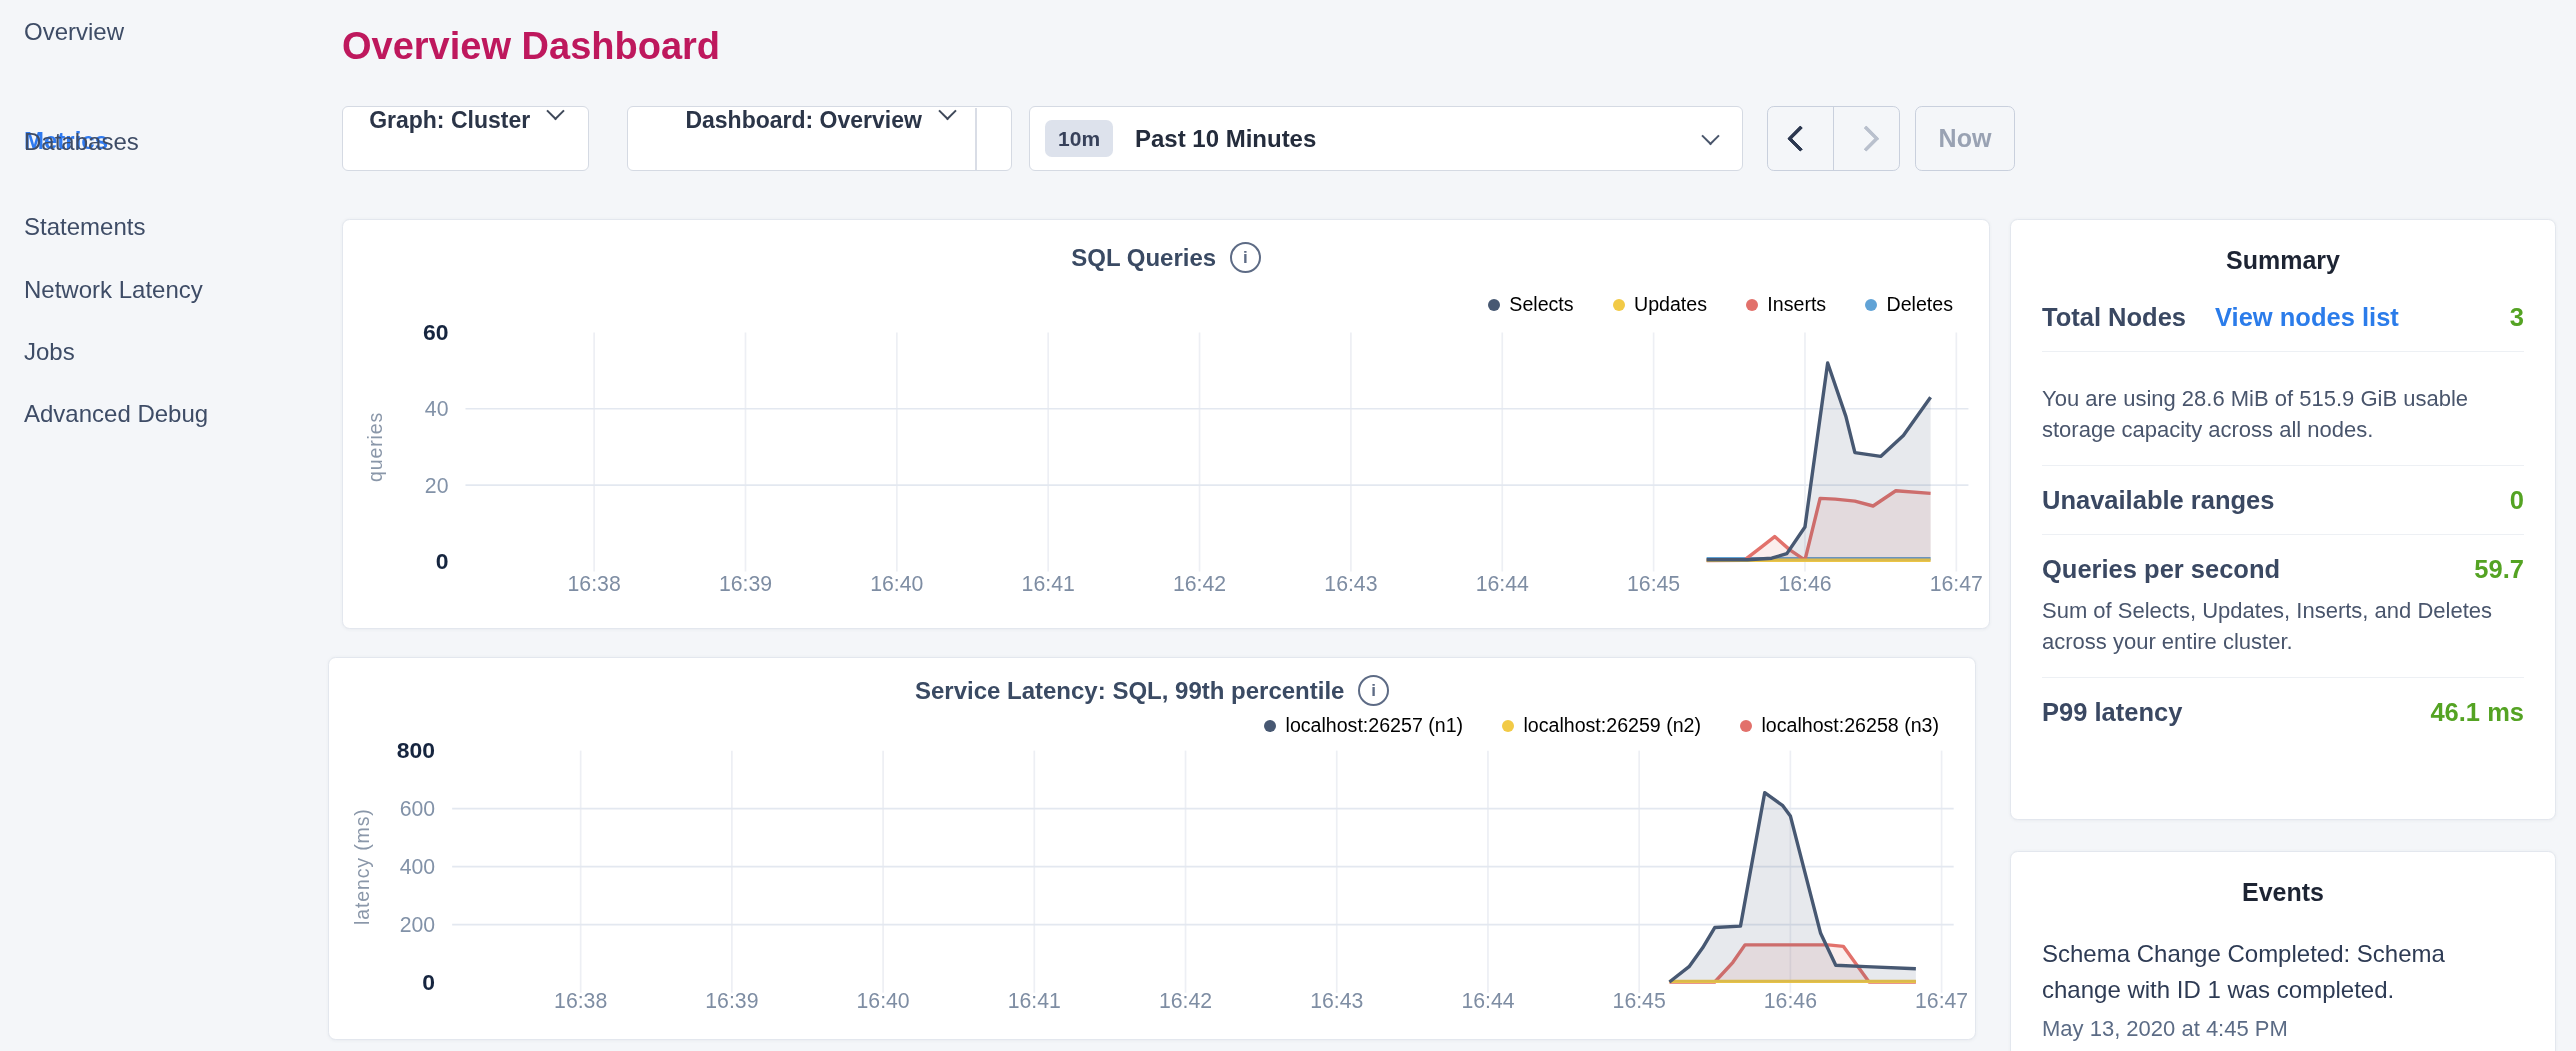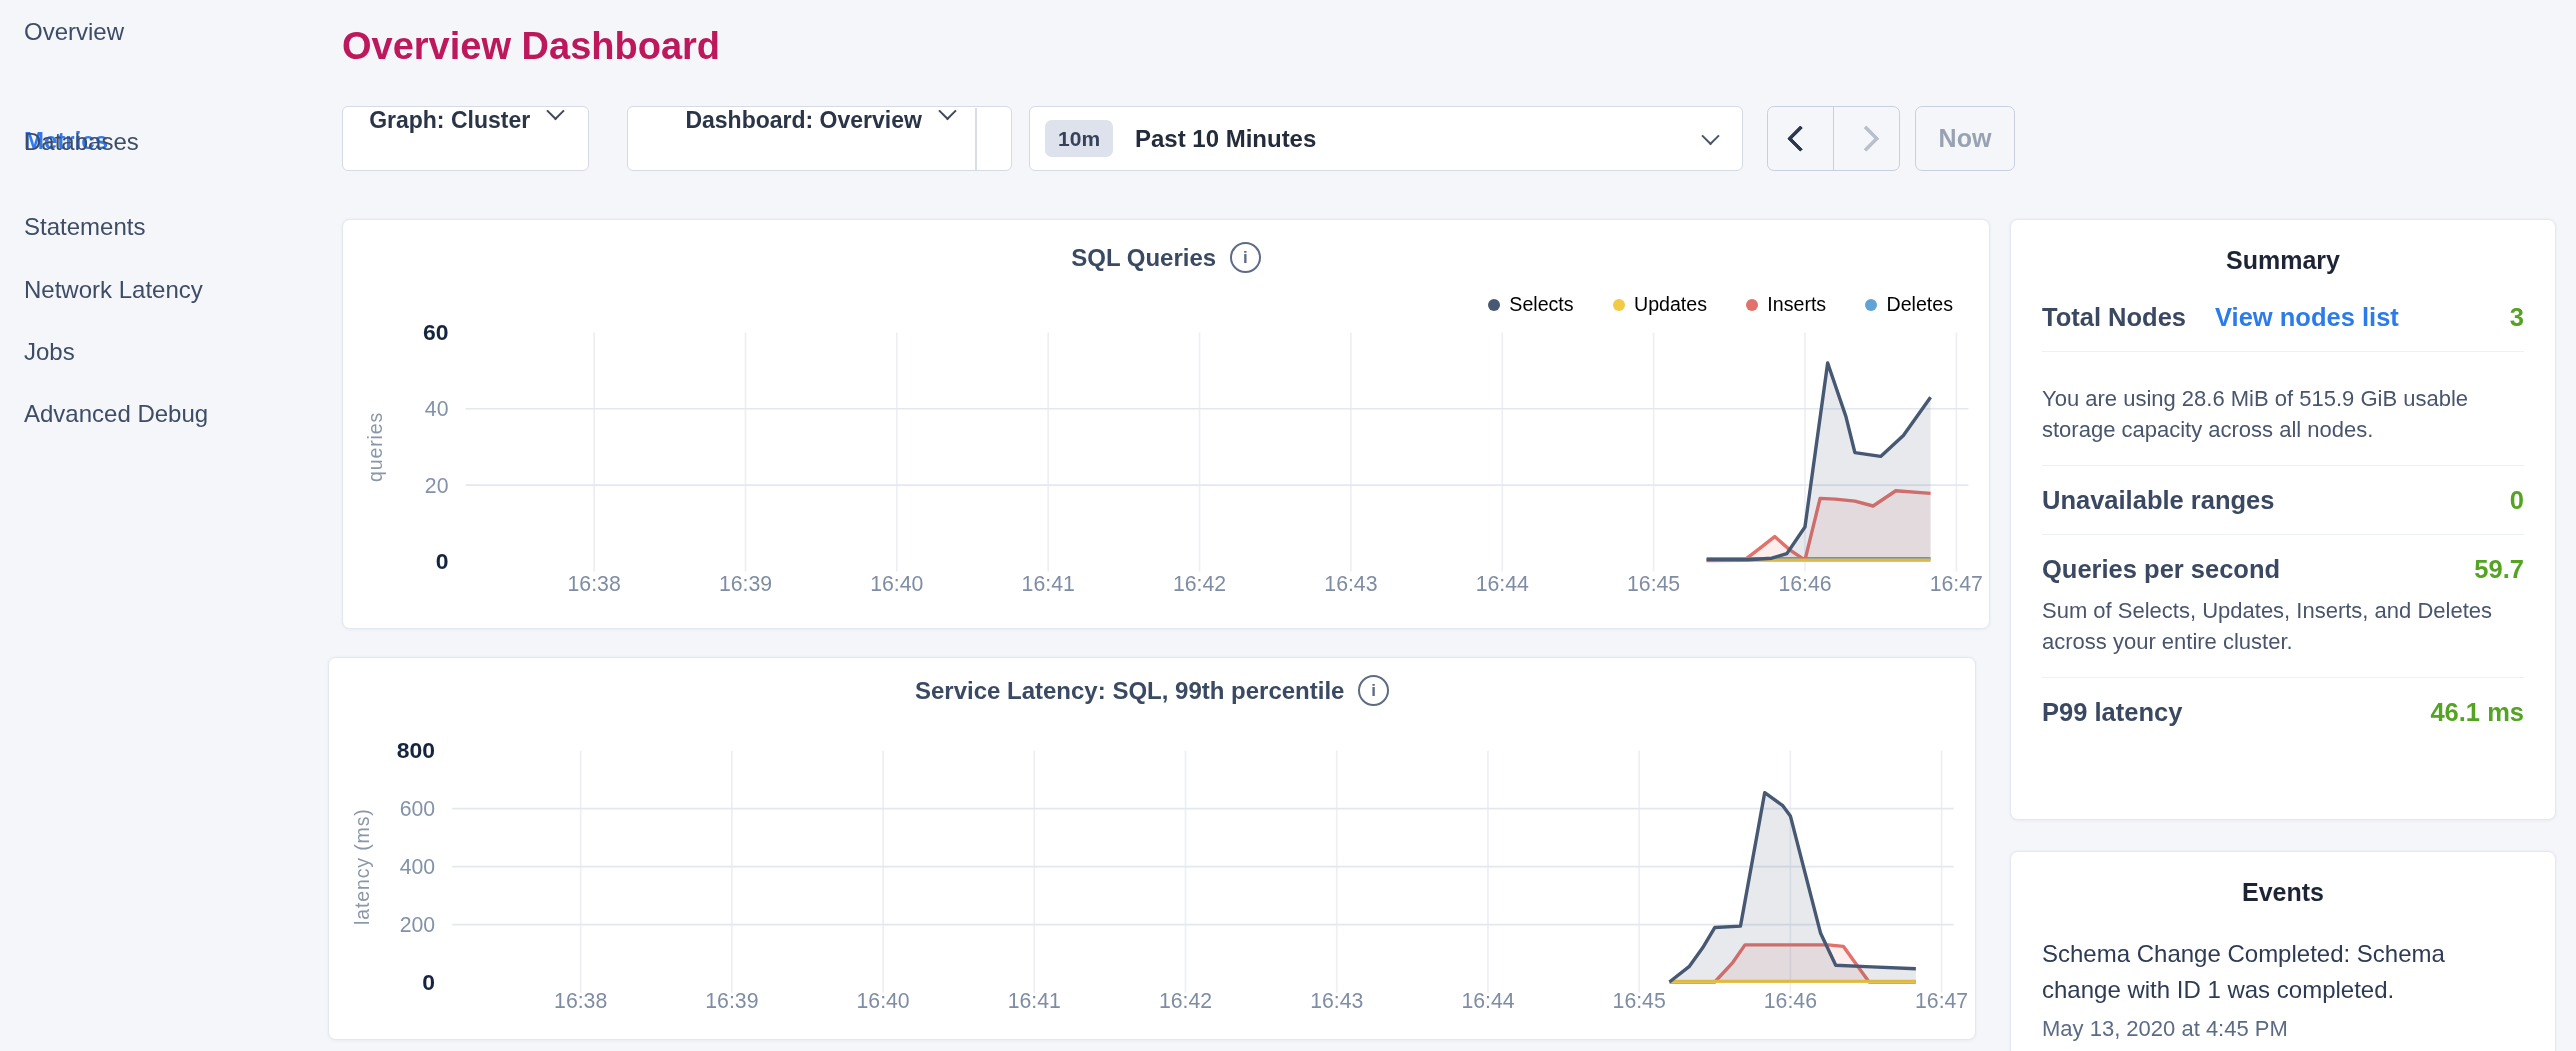--- a/index.html
+++ b/index.html
@@ -166,20 +166,34 @@
           <path d="M 1603.2 401 L 1603.2,399.2 L 1651.2,399.2 L 1679.7,397.4 L 1697.5,392.0 L 1718.8,360.6 L 1745.5,167.9 L 1766.9,230.6 L 1777.5,273.2 L 1807.8,277.7 L 1834.5,253.0 L 1866.5,208.2 L 1866.5 401 Z" fill="rgba(71,88,114,0.13)"></path>
           <polyline points="1603.2,399.2 1651.2,399.2 1679.7,397.4 1697.5,392.0 1718.8,360.6 1745.5,167.9 1766.9,230.6 1777.5,273.2 1807.8,277.7 1834.5,253.0 1866.5,208.2" fill="none" stroke="#475872" stroke-width="4" stroke-linejoin="round"></polyline>
         </svg></div>
   </section>
 
   <section class="card" id="latency-card">
     <div class="chart-title-row">
       <span class="chart-title">Service Latency: SQL, 99th percentile</span>
       <span class="info-icon">i</span>
     </div>
+    <div class="legend">
+        <span class="legend-item">
+          <span class="legend-dot" style="background: rgb(71, 88, 114);"></span>
+          <span class="legend-label">localhost:26257 (n1)</span>
+        </span>
+        <span class="legend-item">
+          <span class="legend-dot" style="background: rgb(242, 202, 70);"></span>
+          <span class="legend-label">localhost:26259 (n2)</span>
+        </span>
+        <span class="legend-item">
+          <span class="legend-dot" style="background: rgb(226, 113, 107);"></span>
+          <span class="legend-label">localhost:26258 (n3)</span>
+        </span>
+      </div>
     <div class="plot"><svg viewBox="0 0 1934 446" width="1645" height="379">
           <line x1="295.2537764350453" y1="109" x2="295.2537764350453" y2="394" stroke="#edeff4" stroke-width="2"></line>
           <text x="295.2537764350453" y="412" class="x-tick" text-anchor="middle">16:38</text>
           <line x1="473.1993957703928" y1="109" x2="473.1993957703928" y2="394" stroke="#edeff4" stroke-width="2"></line>
           <text x="473.1993957703928" y="412" class="x-tick" text-anchor="middle">16:39</text>
           <line x1="651.1450151057402" y1="109" x2="651.1450151057402" y2="394" stroke="#edeff4" stroke-width="2"></line>
           <text x="651.1450151057402" y="412" class="x-tick" text-anchor="middle">16:40</text>
           <line x1="829.0906344410877" y1="109" x2="829.0906344410877" y2="394" stroke="#edeff4" stroke-width="2"></line>
           <text x="829.0906344410877" y="412" class="x-tick" text-anchor="middle">16:41</text>
           <line x1="1007.036253776435" y1="109" x2="1007.036253776435" y2="394" stroke="#edeff4" stroke-width="2"></line>

